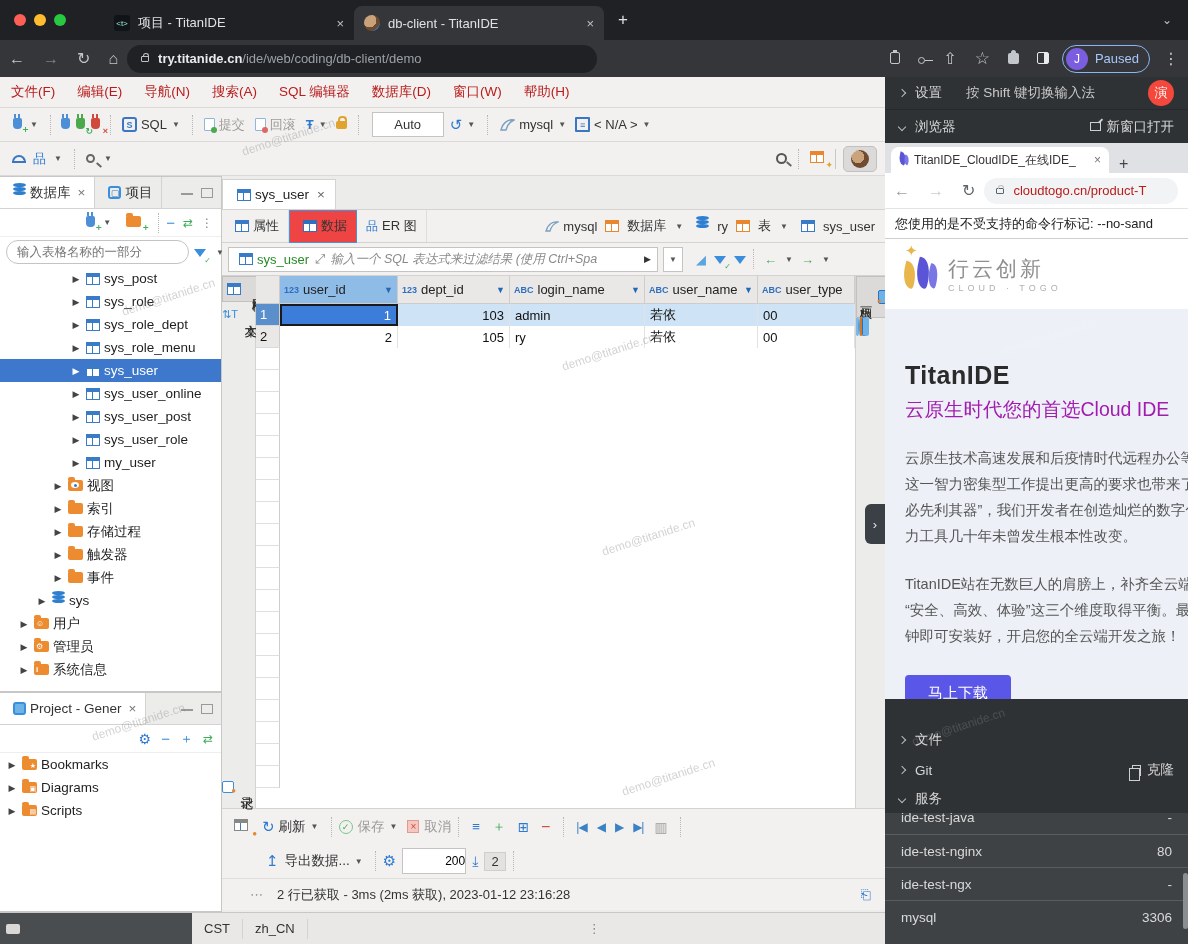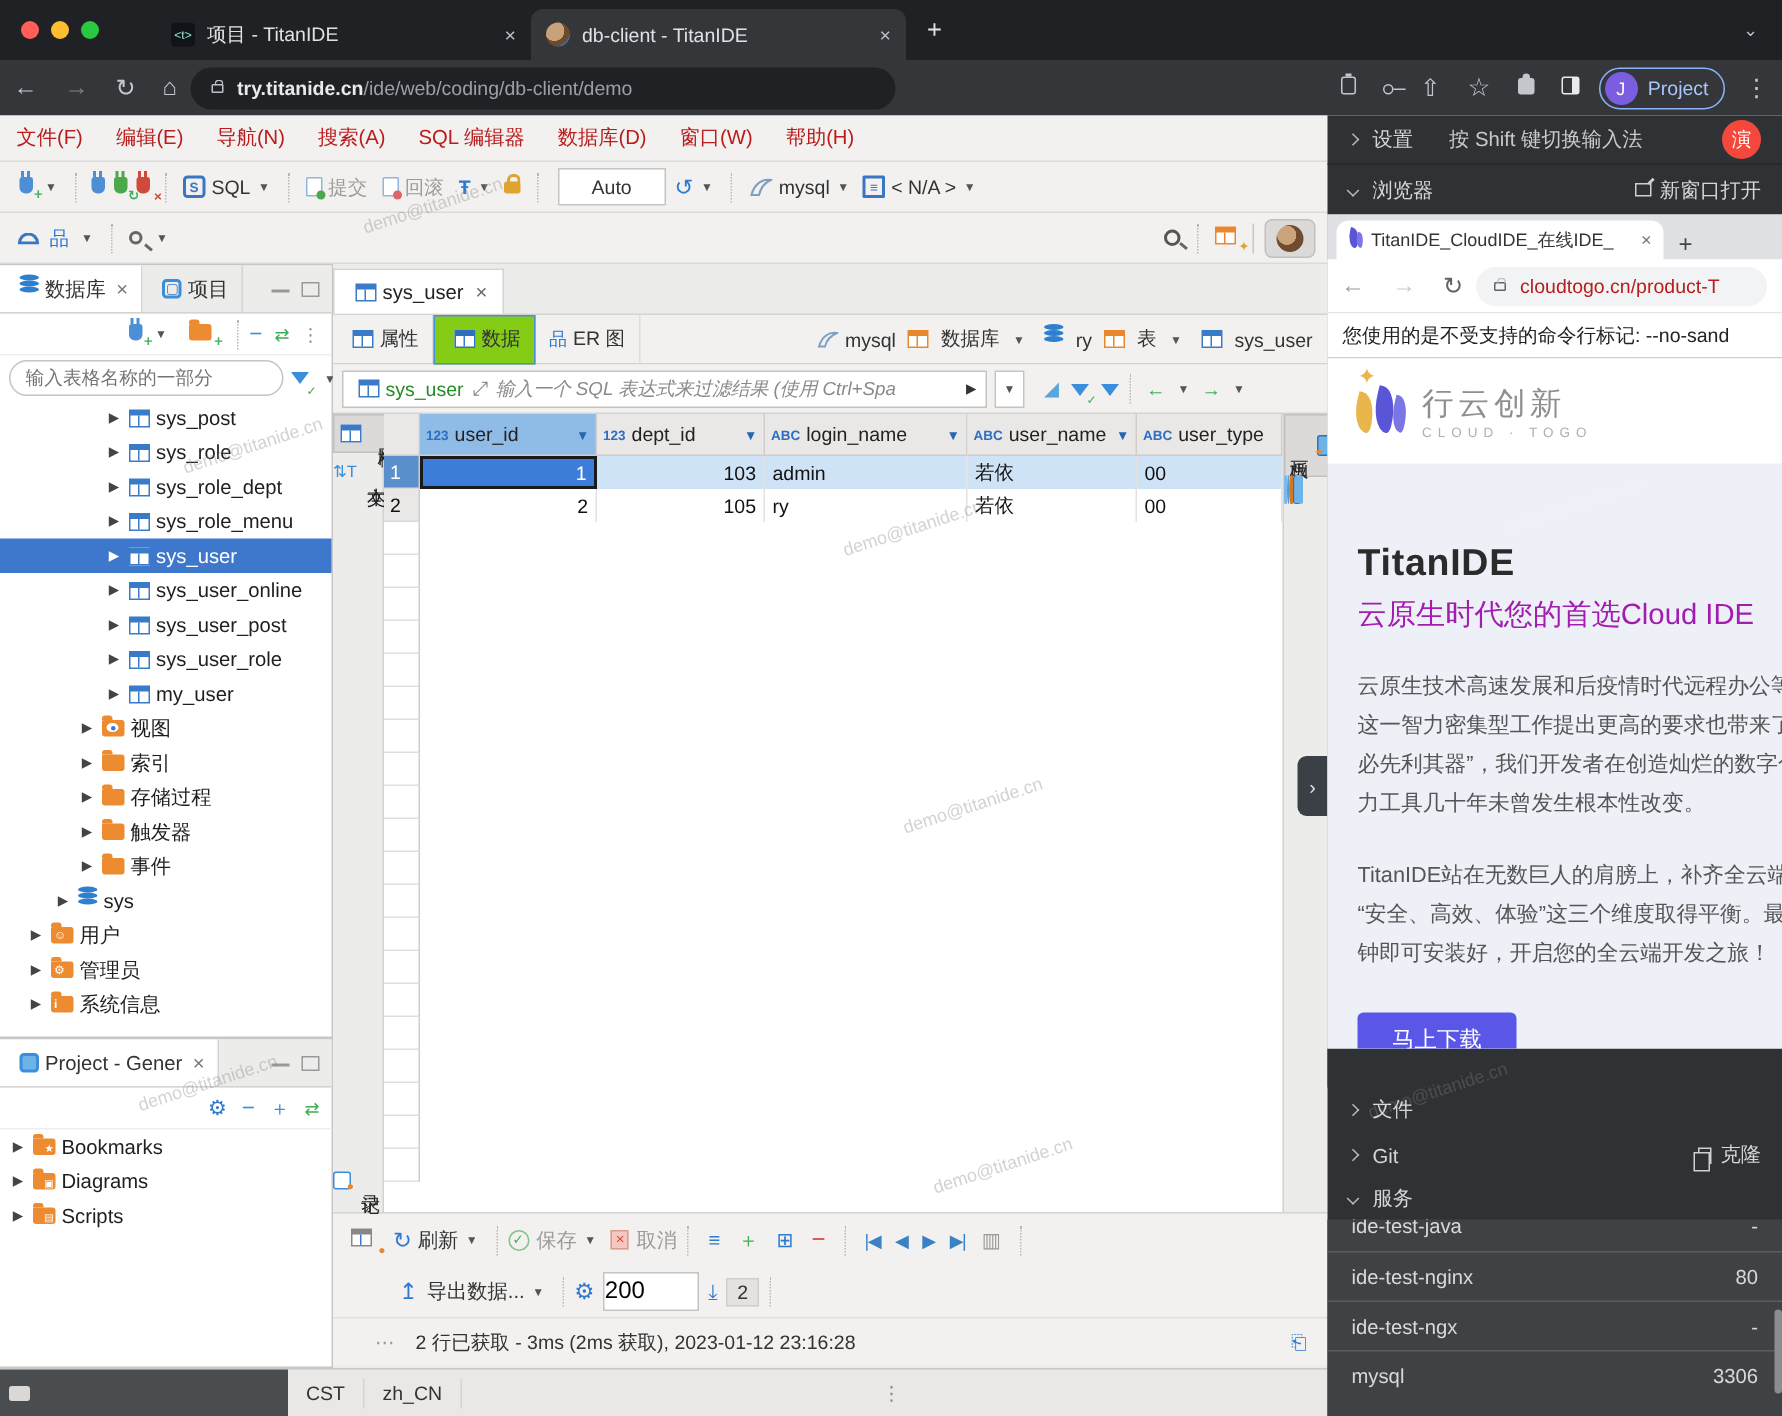--- a/index.html
+++ b/index.html
@@ -87,21 +87,21 @@
   .titem.sel{background:#3e78cc;color:#fff}
   .funnel{width:0;height:0;border-left:6px solid transparent;border-right:6px solid transparent;border-top:8px solid #3a8edb;display:inline-block}
   .namehdr{height:26px;background:#3f4245;color:#ececec;font-size:13px;display:flex;align-items:center;padding-left:8px}
 
   
   #editor{left:222px;top:176px;width:663px;height:736px;background:#ececeb}
   .etabrow{height:34px;border-bottom:1px solid #d5d3d1;display:flex;align-items:flex-end}
   .etab{background:#fff;border:1px solid #d5d3d1;border-bottom:none;height:30px;display:flex;align-items:center;padding:0 10px;font-size:13.5px;color:#222}
   .subrow{height:33px;display:flex;align-items:center;font-size:13px;color:#333;border-bottom:1px solid #d5d3d1;background:#f2f1f0}
   .subtab{display:flex;align-items:center;height:32px;padding:0 9px;border-right:1px solid #ddd}
-  .subtab.active{background:#84cc16;border:1px solid #4a90d9;height:33px}
+  .subtab.active{background:#ef4444;border:1px solid #4a90d9;height:33px}
   .crumb{display:flex;align-items:center;margin-left:auto;gap:4px;padding-right:10px}
   .fbar{height:33px;background:#f2f1f0;border-bottom:1px solid #d5d3d1;display:flex;align-items:center;padding:0 6px;font-size:13px}
   .fbox{background:#fff;border:1px solid #c6c4c2;height:25px;display:flex;align-items:center;flex:0 0 430px;padding:0 6px;overflow:hidden}
   .fbox .tname{color:#258b25;margin-right:6px}
   .fbox .ph{color:#8a8a8a;font-style:italic;white-space:nowrap;overflow:hidden;font-size:12.5px}
   .grn-ar{color:#3fae58;font-size:13px;margin:0 3px}
   #gridwrap{position:relative;height:532px;background:#fff;display:flex}
   .lstrip{width:34px;background:#ececeb;border-right:1px solid #d5d3d1;position:relative;flex:none}
   .vtab{writing-mode:vertical-rl;font-size:12.5px;color:#222;display:flex;flex-direction:column;align-items:center;padding:6px 0;gap:4px}
   .vtab.on{background:#dcdad8;border:1px solid #c2c0be}
@@ -119,21 +119,21 @@
   .num{justify-content:flex-end}
   .rowsel .cell{background:#cfe3f6}
   .rn{background:#e9e8e7;border-right:1px solid #cfcdcb;border-bottom:1px solid #dcdad8;display:flex;align-items:center;justify-content:flex-start;padding-left:4px}
   .rn.on{background:#5b8fcb;color:#fff}
   .focus{background:#3c7dd9 !important;color:#fff;border:2px solid #1a1a1a}
   .rncol i{display:block;height:22px;border-bottom:1px solid #e0dfde;border-right:1px solid #cfcdcb;width:24px}
   .sideic{width:16px;height:14px;margin:7px auto;border-radius:2px}
   .expander{position:absolute;right:0;top:228px;width:20px;height:40px;background:#3b4046;border-radius:6px 0 0 6px;color:#dfe3e8;display:flex;align-items:center;justify-content:center;font-size:13px}
   .btoolA{height:36px;background:#f2f1f0;border-top:1px solid #d5d3d1;display:flex;align-items:center;font-size:13.5px;color:#333;padding-left:2px}
   .btoolB{height:34px;background:#f2f1f0;display:flex;align-items:center;font-size:13.5px;color:#333}
-  .fetchbox{background:#fff;border:1px solid #c6c4c2;width:64px;height:26px;font-size:16px;text-align:left;margin:0 6px}
+  .fetchbox{background:#fff;border:1px solid #c6c4c2;width:64px;height:26px;font-size:12px;text-align:right;margin:0 6px}
   .chip{background:#e3e2e1;border:1px solid #d0cecd;padding:1px 6px;font-size:13px}
   .statrow{height:32px;background:#f2f1f0;border-top:1px solid #e0dedd;display:flex;align-items:center;font-size:13px;color:#333}
   .blue{color:#2e7ad1}.green{color:#3fae58}.red{color:#d04a3a}
   .navg{color:#3b82c4;font-size:12px;margin:0 5px;letter-spacing:-1px}
 
   
   #statusbar{left:0;top:912px;width:885px;height:32px;background:#e9e8e7;border-top:1px solid #c9c7c5;display:flex;align-items:center;font-size:13px;color:#333}
   #statusbar .darkseg{width:192px;height:32px;background:#4a4d50;display:flex;align-items:center;padding-left:6px}
   .sbitem{padding:0 12px;border-right:1px solid #d5d3d1;height:20px;display:flex;align-items:center}
 
@@ -200,21 +200,21 @@
   </div>
   <span style="margin-left:auto"></span>
   <span class="nav-ic"><span class="ic-clip"></span></span>
   <span class="nav-ic"><span class="ic-key"></span></span>
   <span class="nav-ic">⇧</span>
   <span class="nav-ic" style="font-size:17px">☆</span>
   <span class="nav-ic"><span class="ic-puzzle"></span></span>
   <span class="nav-ic"><span class="ic-sidebar"></span></span>
   <div id="profile">
     <span class="avatar-j">J</span>
-    <span style="color:#a8c7fa;font-size:13px">Project</span>
+    <span style="color:#a8c7fa;font-size:13px">Paused</span>
   </div>
   <span class="nav-ic">⋮</span>
 </div>
 
 <div class="abs" id="menubar">
   <span>文件(F)</span>
   <span>编辑(E)</span>
   <span>导航(N)</span>
   <span>搜索(A)</span>
   <span>SQL 编辑器</span>

